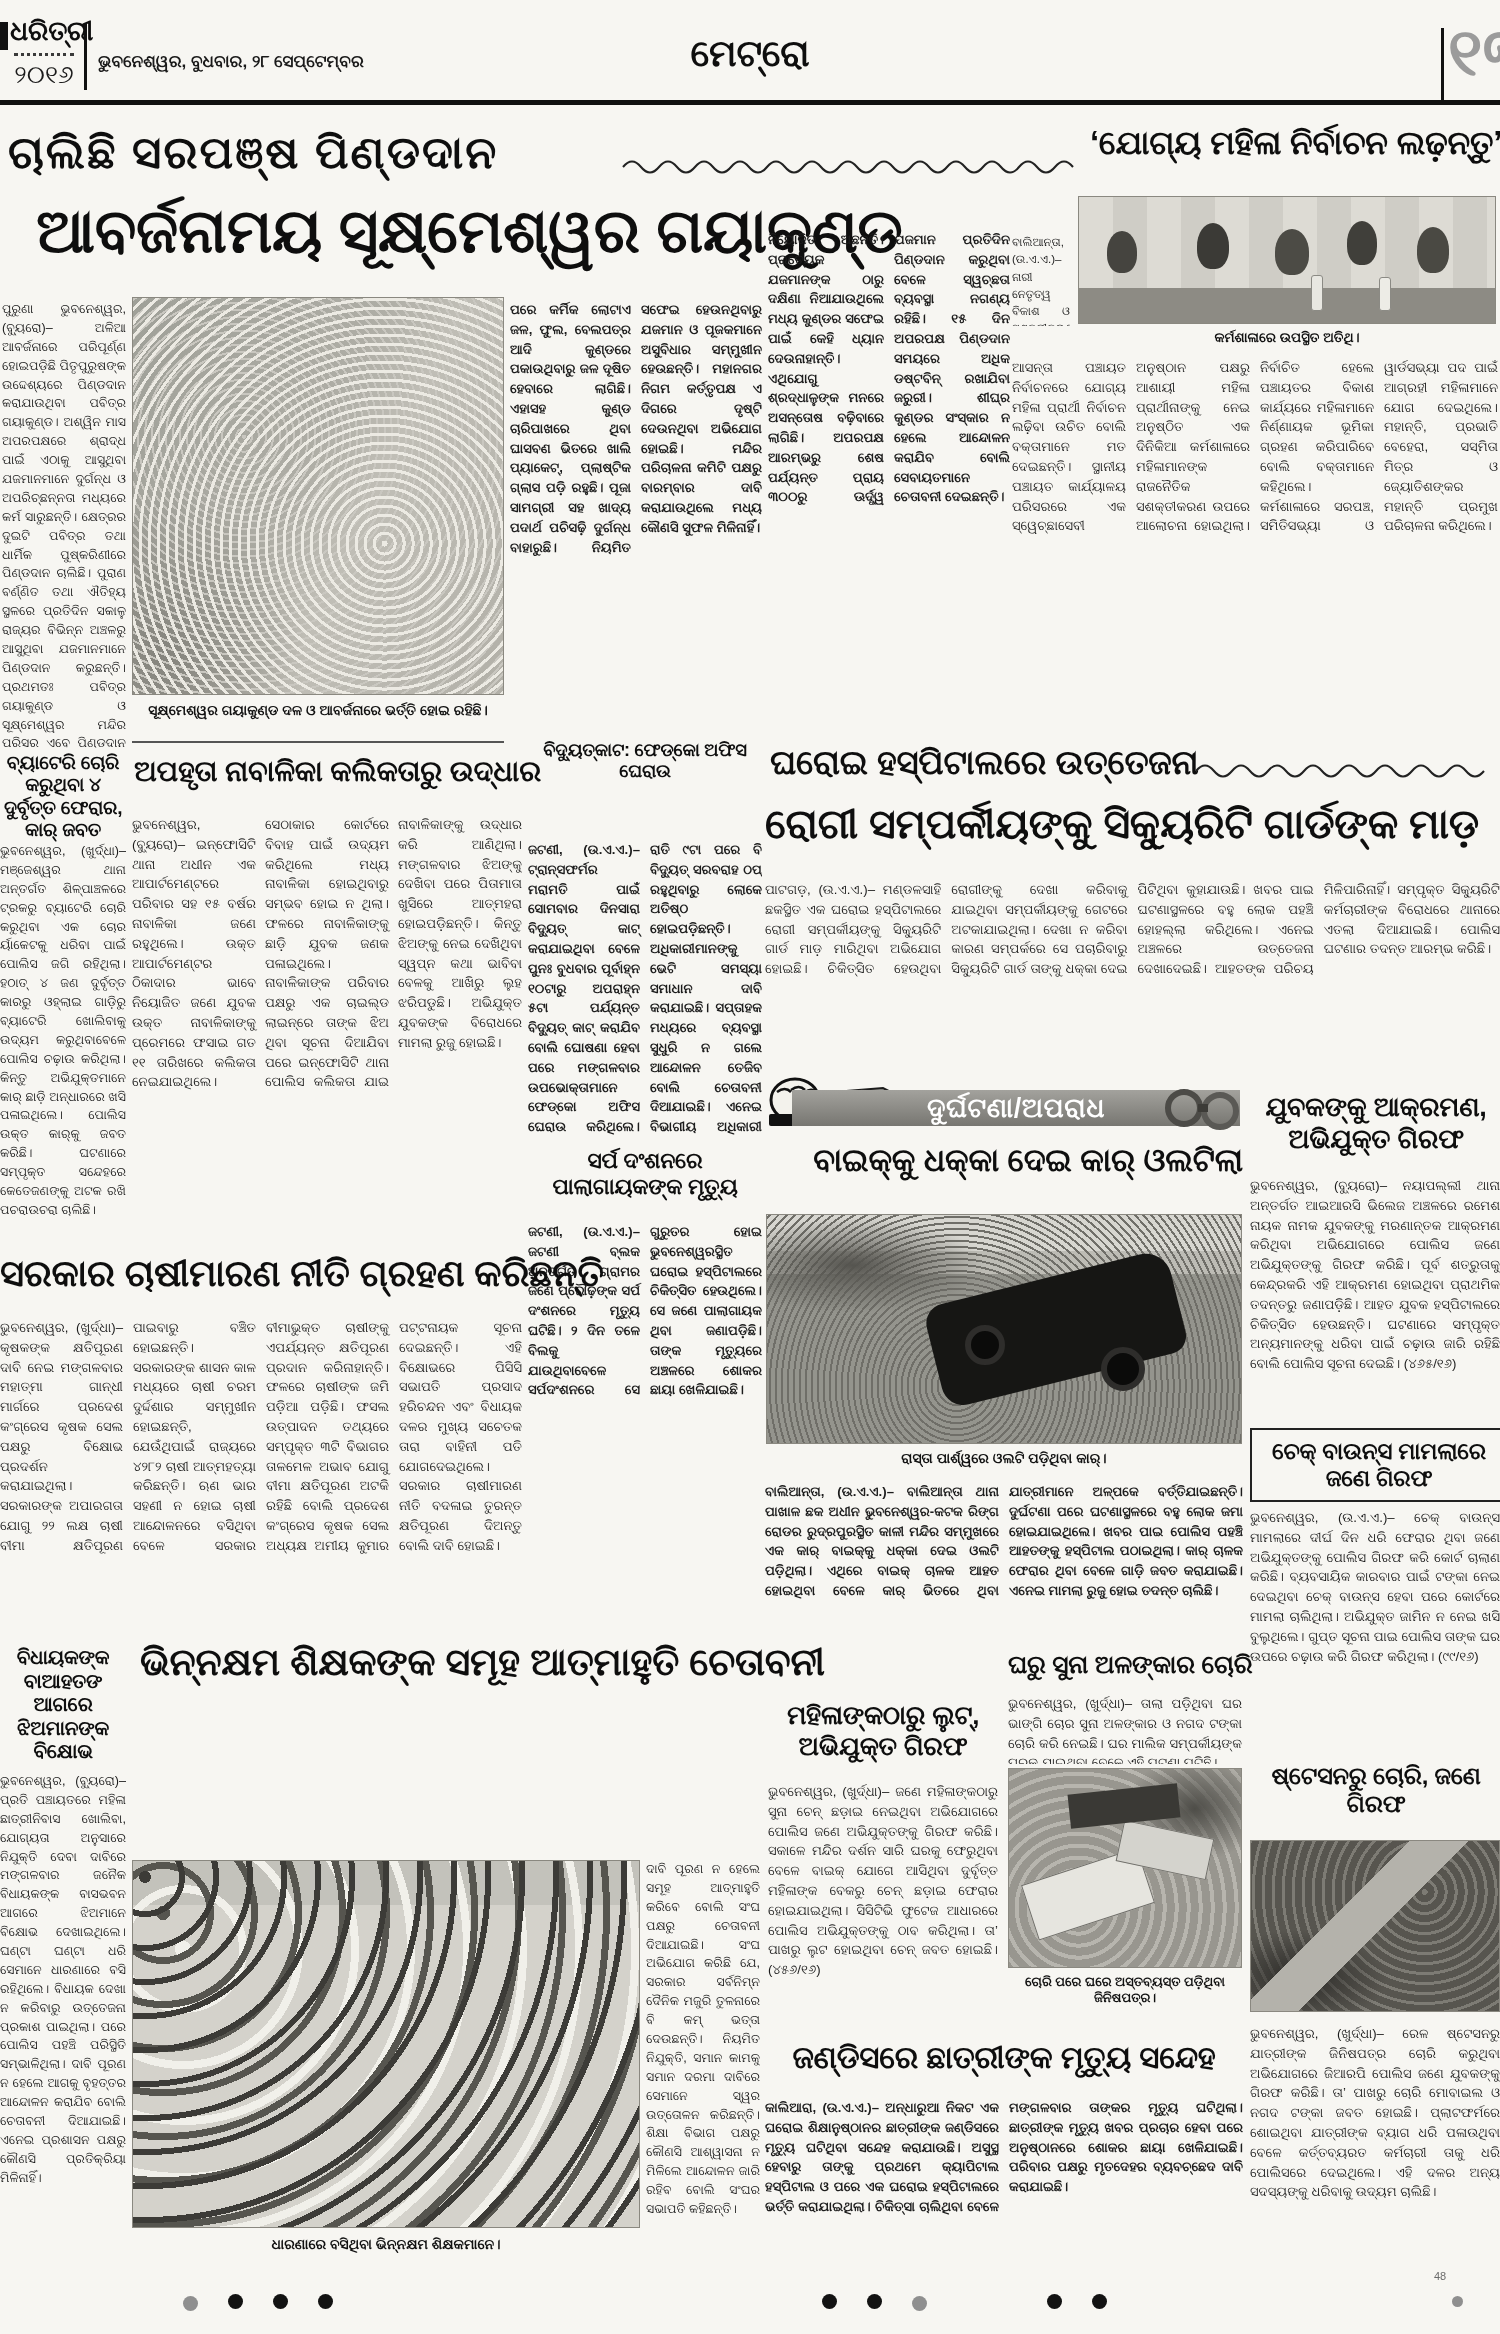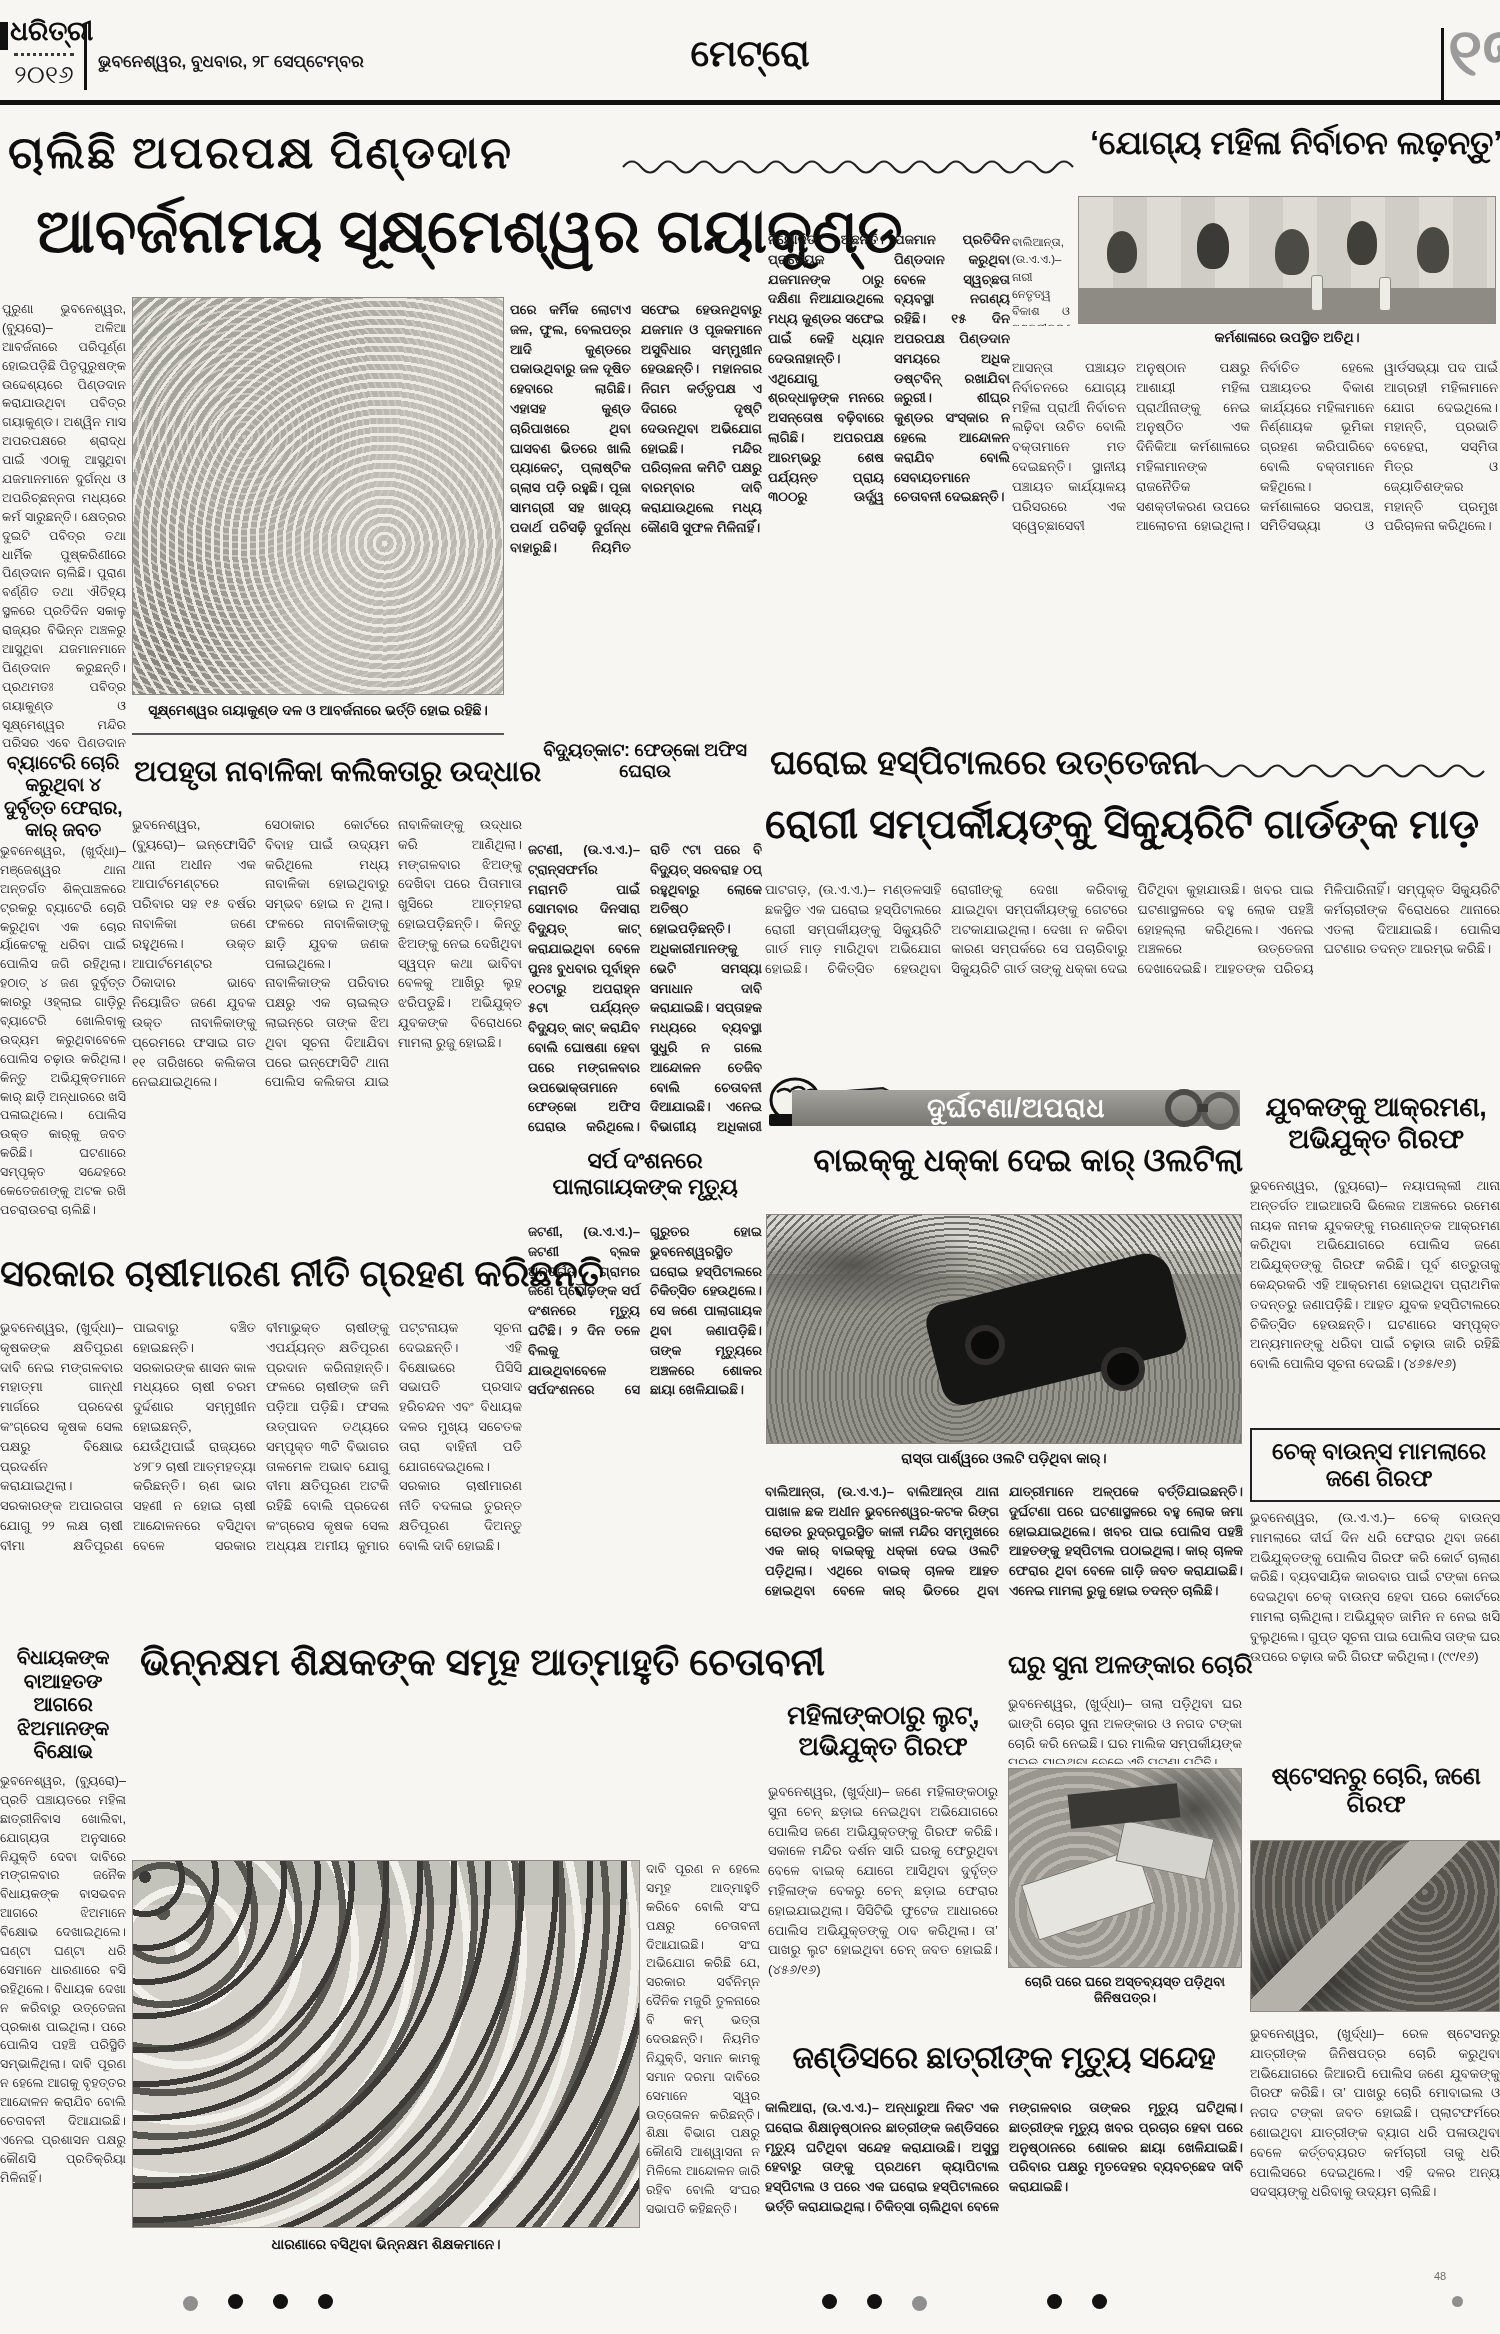--- a/index.html
+++ b/index.html
@@ -60,32 +60,32 @@
     <div style="height:4px;border-bottom:3px dotted #3a3a3a;margin:1px 4px 4px 4px;"></div>
     <div style="font-size:25px;">୨୦୧୬</div>
   </div>
   <div class="abs rule" style="left:84px;top:24px;width:3px;height:66px;"></div>
   <div class="abs" style="left:98px;top:52px;font-size:17px;font-weight:bold;">ଭୁବନେଶ୍ୱର, ବୁଧବାର, ୨୮ ସେପ୍ଟେମ୍ବର</div>
   <div class="abs center hl" style="left:0;right:0;top:32px;font-size:37px;">ମେଟ୍ରୋ</div>
   <div class="abs rule" style="left:1441px;top:28px;width:3px;height:72px;"></div>
   <div class="abs" style="left:1448px;top:14px;font-size:66px;font-weight:bold;color:#9b9b9b;">୧୩</div>
   <div class="abs rule" style="left:0;top:100px;width:1500px;height:5px;"></div>
 
-  <div class="abs hl nowrap" style="left:8px;top:126px;font-size:45px;letter-spacing:2px;">ଚାଲିଛି ଅପରପକ୍ଷ ପିଣ୍ଡଦାନ</div>
+  <div class="abs hl nowrap" style="left:8px;top:126px;font-size:45px;letter-spacing:2px;">ଚାଲିଛି ସରପଞ୍ଷ ପିଣ୍ଡଦାନ</div>
   <div class="abs" style="left:622px;top:158px;">
     <svg width="465" height="16" viewBox="0 0 465 16">
         <path d="M1 9 q9 -11 18 0 t18 0 t18 0 t18 0 t18 0 t18 0 t18 0 t18 0 t18 0 t18 0 t18 0 t18 0 t18 0 t18 0 t18 0 t18 0 t18 0 t18 0 t18 0 t18 0 t18 0 t18 0 t18 0 t18 0 t18 0" stroke="#222" stroke-width="2" fill="none"></path>
       </svg>
   </div>
   <div class="abs hl nowrap" style="left:4px;top:196px;font-size:61px;margin-left:32px;">ଆବର୍ଜନାମୟ ସୂକ୍ଷ୍ମେଶ୍ୱର ଗୟାକୁଣ୍ଡ</div>
 
   <div class="abs col small" style="left:2px;top:300px;width:124px;height:448px;">ପୁରୁଣା ଭୁବନେଶ୍ୱର, (ବ୍ୟୁରୋ)– ଅଳିଆ ଆବର୍ଜନାରେ ପରିପୂର୍ଣ୍ଣ ହୋଇପଡ଼ିଛି ପିତୃପୁରୁଷଙ୍କ ଉଦ୍ଦେଶ୍ୟରେ ପିଣ୍ଡଦାନ କରାଯାଉଥିବା ପବିତ୍ର ଗୟାକୁଣ୍ଡ। ଅଶ୍ୱିନ ମାସ ଅପରପକ୍ଷରେ ଶ୍ରାଦ୍ଧ ପାଇଁ ଏଠାକୁ ଆସୁଥିବା ଯଜମାନମାନେ ଦୁର୍ଗନ୍ଧ ଓ ଅପରିଚ୍ଛନ୍ନତା ମଧ୍ୟରେ କର୍ମ ସାରୁଛନ୍ତି। କ୍ଷେତ୍ରର ଦୁଇଟି ପବିତ୍ର ତଥା ଧାର୍ମିକ ପୁଷ୍କରିଣୀରେ ପିଣ୍ଡଦାନ ଚାଲିଛି। ପୁରାଣ ବର୍ଣ୍ଣିତ ତଥା ଐତିହ୍ୟ ସ୍ଥଳରେ ପ୍ରତିଦିନ ସକାଳୁ ରାଜ୍ୟର ବିଭିନ୍ନ ଅଞ୍ଚଳରୁ ଆସୁଥିବା ଯଜମାନମାନେ ପିଣ୍ଡଦାନ କରୁଛନ୍ତି। ପ୍ରଥମତଃ ପବିତ୍ର ଗୟାକୁଣ୍ଡ ଓ ସୂକ୍ଷ୍ମେଶ୍ୱର ମନ୍ଦିର ପରିସର ଏବେ ପିଣ୍ଡଦାନ ଯୋଗୁ ଏହାର ଜଳ ଆହୁରି ଆବର୍ଜନାମୟ ହୋଇପଡ଼ିଛି। ପିଣ୍ଡଦାନ</div>
 
   <div class="photo p-garbage" style="left:132px;top:297px;width:372px;height:398px;"></div>
-  <div class="abs caption" style="left:132px;top:702px;width:372px;padding-bottom:14px;border-bottom:2px solid #555;">ସୂକ୍ଷ୍ମେଶ୍ୱର ଗୟାକୁଣ୍ଡ ଦଳ ଓ ଆବର୍ଜନାରେ ଭର୍ତ୍ତି ହୋଇ ରହିଛି।</div>
+  <div class="abs caption" style="left:132px;top:702px;width:372px;padding-bottom:22px;border-bottom:2px solid #555;">ସୂକ୍ଷ୍ମେଶ୍ୱର ଗୟାକୁଣ୍ଡ ଦଳ ଓ ଆବର୍ଜନାରେ ଭର୍ତ୍ତି ହୋଇ ରହିଛି।</div>
 
   <div class="abs col cols2" style="left:510px;top:300px;width:252px;height:400px;">ପରେ କର୍ମିକ ଲୋଟାଏ ଜଳ, ଫୁଲ, ବେଲପତ୍ର ଆଦି କୁଣ୍ଡରେ ପକାଉଥିବାରୁ ଜଳ ଦୂଷିତ ହେବାରେ ଲାଗିଛି। ଏହାସହ କୁଣ୍ଡ ଚାରିପାଖରେ ଥିବା ଘାସବଣ ଭିତରେ ଖାଲି ପ୍ୟାକେଟ୍, ପ୍ଲାଷ୍ଟିକ ଗ୍ଲାସ ପଡ଼ି ରହୁଛି। ପୂଜା ସାମଗ୍ରୀ ସହ ଖାଦ୍ୟ ପଦାର୍ଥ ପଚିସଢ଼ି ଦୁର୍ଗନ୍ଧ ବାହାରୁଛି। ନିୟମିତ ସଫେଇ ହେଉନଥିବାରୁ ଯଜମାନ ଓ ପୂଜକମାନେ ଅସୁବିଧାର ସମ୍ମୁଖୀନ ହେଉଛନ୍ତି। ମହାନଗର ନିଗମ କର୍ତ୍ତୃପକ୍ଷ ଏ ଦିଗରେ ଦୃଷ୍ଟି ଦେଉନଥିବା ଅଭିଯୋଗ ହୋଇଛି। ମନ୍ଦିର ପରିଚାଳନା କମିଟି ପକ୍ଷରୁ ବାରମ୍ବାର ଦାବି କରାଯାଉଥିଲେ ମଧ୍ୟ କୌଣସି ସୁଫଳ ମିଳିନାହିଁ।</div>
   <div class="abs col cols2" style="left:768px;top:230px;width:242px;height:512px;">ନିୟୋଜିତ ଅଛନ୍ତି। ପ୍ରତ୍ୟେକ ଯଜମାନଙ୍କ ଠାରୁ ଦକ୍ଷିଣା ନିଆଯାଉଥିଲେ ମଧ୍ୟ କୁଣ୍ଡର ସଫେଇ ପାଇଁ କେହି ଧ୍ୟାନ ଦେଉନାହାନ୍ତି। ଏଥିଯୋଗୁ ଶ୍ରଦ୍ଧାଳୁଙ୍କ ମନରେ ଅସନ୍ତୋଷ ବଢ଼ିବାରେ ଲାଗିଛି। ଅପରପକ୍ଷ ଆରମ୍ଭରୁ ଶେଷ ପର୍ଯ୍ୟନ୍ତ ପ୍ରାୟ ୩୦୦ରୁ ଊର୍ଦ୍ଧ୍ୱ ଯଜମାନ ପ୍ରତିଦିନ ପିଣ୍ଡଦାନ କରୁଥିବା ବେଳେ ସ୍ୱଚ୍ଛତା ବ୍ୟବସ୍ଥା ନଗଣ୍ୟ ରହିଛି। ୧୫ ଦିନ ଅପରପକ୍ଷ ପିଣ୍ଡଦାନ ସମୟରେ ଅଧିକ ଡଷ୍ଟବିନ୍ ରଖାଯିବା ଜରୁରୀ। ଶୀଘ୍ର କୁଣ୍ଡର ସଂସ୍କାର ନ ହେଲେ ଆନ୍ଦୋଳନ କରାଯିବ ବୋଲି ସେବାୟତମାନେ ଚେତାବନୀ ଦେଇଛନ୍ତି।</div>
 
   <div class="abs hl center nowrap" style="left:1090px;top:124px;width:410px;font-size:33px;">‘ଯୋଗ୍ୟ ମହିଳା ନିର୍ବାଚନ ଲଢ଼ନ୍ତୁ’</div>
   <div class="photo p-women" style="left:1078px;top:196px;width:418px;height:128px;">
     <div class="shape" style="left:28px;top:34px;width:30px;height:42px;background:#45443f;border-radius:50% 50% 42% 42%;"></div>
     <div class="shape" style="left:118px;top:26px;width:32px;height:46px;background:#3b3a36;border-radius:50% 50% 42% 42%;"></div>
     <div class="shape" style="left:196px;top:32px;width:34px;height:46px;background:#4c4b45;border-radius:50% 50% 42% 42%;"></div>
     <div class="shape" style="left:268px;top:24px;width:30px;height:44px;background:#403f3a;border-radius:50% 50% 42% 42%;"></div>

